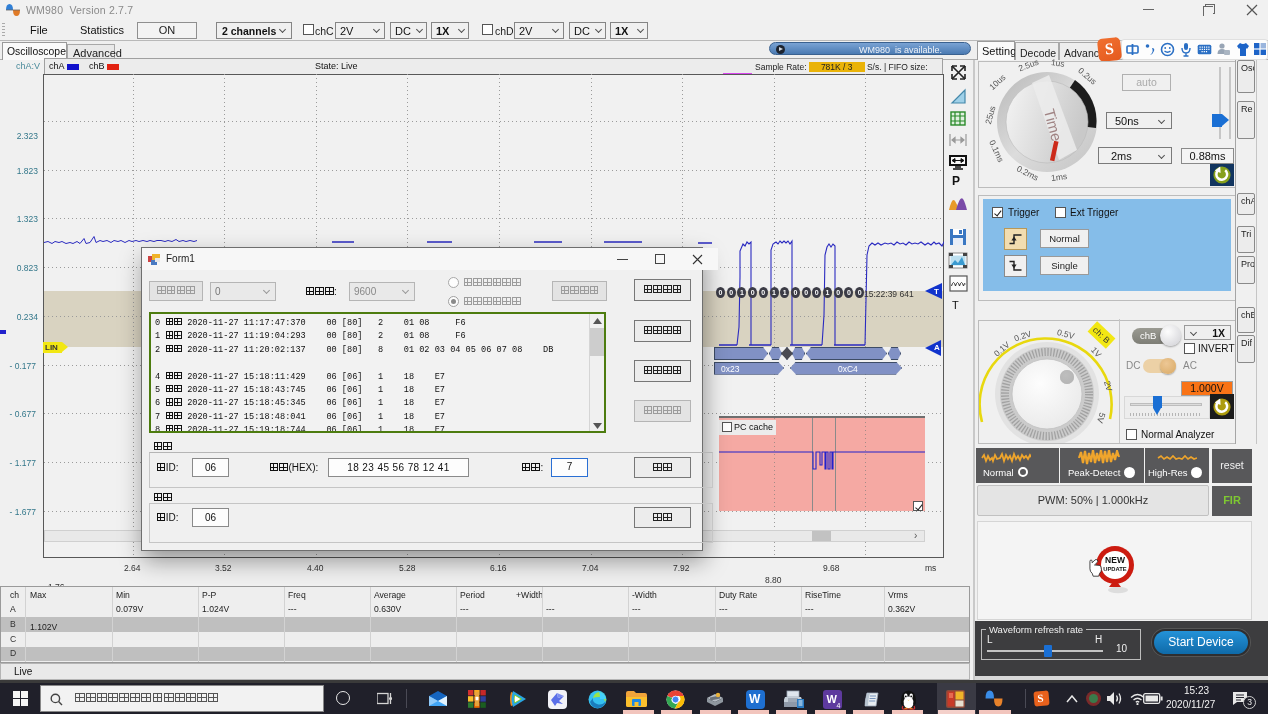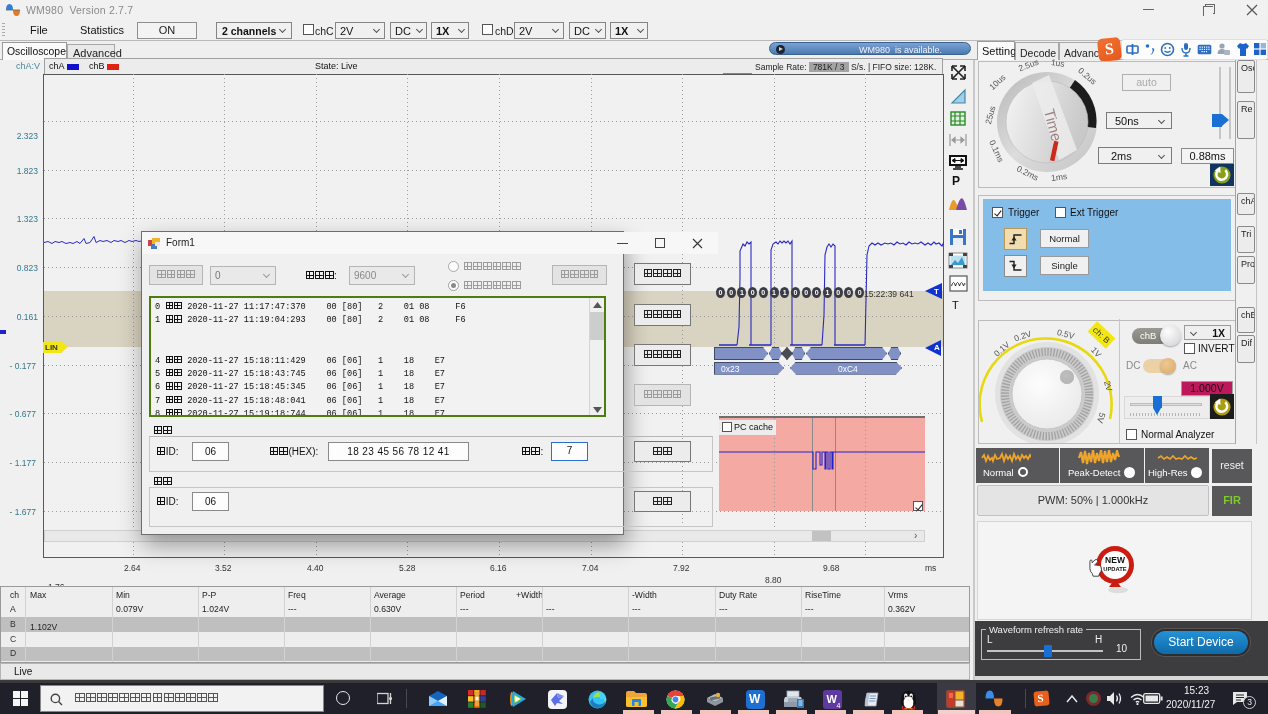--- a/index.html
+++ b/index.html
@@ -69,21 +69,21 @@
 
 <span class="abs" style="left:16px;top:61px;font-size:9px;color:#4b8b9b">chA:V</span>
 
 <div class="abs" style="left:44px;top:58px;width:899px;height:16px;background:#ececec;border:1px solid #a0a0a0;border-bottom:none">
   <span class="abs" style="left:4px;top:2px;font-size:9px;color:#111">chA</span>
   <div class="abs" style="left:22px;top:4.5px;width:12px;height:6px;background:#1111cc"></div>
   <span class="abs" style="left:44px;top:2px;font-size:9px;color:#111">chB</span>
   <div class="abs" style="left:62px;top:4.5px;width:12px;height:6px;background:#e22211"></div>
   <span class="abs" style="left:270px;top:2px;font-size:9px;color:#111">State: Live</span>
   <span class="abs" style="left:678px;top:14px;font-size:8.5px;color:#fff;background:#d946ef;padding:0 3px">8.0 bit</span>
-  <span class="abs" style="left:710px;top:2.5px;font-size:8.5px;color:#222">Sample Rate: <span style="background:#a3a3a3;padding:0 4px">781K / 3</span> S/s. | FIFO size: 128K.</span>
+  <span class="abs" style="left:710px;top:2.5px;font-size:8.5px;color:#222">Sample Rate: <span style="background:#eab308;padding:0 12px">781K / 3</span> S/s. | FIFO size: 128K.</span>
 </div>
 
 <div class="abs" style="left:43px;top:74px;width:901px;height:484px;background:#f1f1f1;border:1px solid #585858;overflow:hidden">
   <div class="abs" style="left:0;top:216px;width:899px;height:56px;background:#d9d3c1"></div>
 </div>
 <div class="hgrid" style="top:121px"></div>
 <div class="hgrid" style="top:169.7px"></div>
 <div class="hgrid" style="top:218.4px"></div>
 <div class="hgrid" style="top:267.1px"></div>
 <div class="hgrid" style="top:315.8px"></div>
@@ -97,21 +97,21 @@
 <div class="vgrid" style="left:407.4px"></div>
 <div class="vgrid" style="left:499px"></div>
 <div class="vgrid" style="left:590.6px"></div>
 <div class="vgrid" style="left:682.2px"></div>
 <div class="vgrid" style="left:773.8px"></div>
 <div class="vgrid" style="left:865.4px"></div>
 <div class="vlab" style="left:4px;top:131px">2.323</div>
 <div class="vlab" style="left:4px;top:165.7px">1.823</div>
 <div class="vlab" style="left:4px;top:214.4px">1.323</div>
 <div class="vlab" style="left:4px;top:263.1px">0.823</div>
-<div class="vlab" style="left:4px;top:311.8px">0.161</div>
+<div class="vlab" style="left:4px;top:311.8px">0.234</div>
 <div class="vlab" style="left:2px;top:360.5px">- 0.177</div>
 <div class="vlab" style="left:2px;top:409.2px">- 0.677</div>
 <div class="vlab" style="left:2px;top:457.9px">- 1.177</div>
 <div class="vlab" style="left:2px;top:506.6px">- 1.677</div>
 <div class="xlab" style="left:48px;top:582px">1.76</div>
 <div class="xlab" style="left:124px;top:563px">2.64</div>
 <div class="xlab" style="left:215px;top:563px">3.52</div>
 <div class="xlab" style="left:307px;top:563px">4.40</div>
 <div class="xlab" style="left:399px;top:563px">5.28</div>
 <div class="xlab" style="left:490px;top:563px">6.16</div>
@@ -371,21 +371,21 @@
 <div class="abs" style="left:1184px;top:325px;width:47px;height:15px;background:#efefef;border:1px solid #9a9a9a">
     <i class="ar" style="left:6px;top:3.5px"></i>
     <span class="abs" style="right:5px;top:1px;font-size:10.5px;font-weight:bold;color:#111">1X</span>
   </div>
 <div class="ck" style="left:1184px;top:343px"></div>
 <span class="abs" style="left:1198px;top:343px;font-size:10px;color:#111">INVERT</span>
 <span class="abs" style="left:1126px;top:360px;font-size:10px;color:#888">DC</span>
 <div class="abs" style="left:1143px;top:359px;width:33px;height:14px;border-radius:7px;background:#ecd1a6"></div>
 <div class="abs" style="left:1160px;top:358px;width:16px;height:16px;border-radius:50%;background:radial-gradient(circle at 40% 35%,#edc795,#d8a964);box-shadow:0 1px 1.5px rgba(0,0,0,.3)"></div>
 <span class="abs" style="left:1183px;top:360px;font-size:10px;color:#888">AC</span>
-<div class="abs" style="left:1181px;top:381px;width:52px;height:15px;background:#be185d;border:1px solid #a0a0a0;font-size:10.5px;color:#111;text-align:center;line-height:13px">1.000V</div>
+<div class="abs" style="left:1181px;top:381px;width:52px;height:15px;background:#f97316;border:1px solid #a0a0a0;font-size:10.5px;color:#111;text-align:center;line-height:13px">1.000V</div>
 <div class="abs" style="left:1124px;top:396px;width:86px;height:23px;background:#ededed;border:1px solid #d8d8d8"></div>
 <div class="abs" style="left:1130px;top:403px;width:72px;height:3px;background:#dcdcdc;border:1px solid #bdbdbd"></div>
 <div class="abs" style="left:1130px;top:413px;width:72px;height:3px;background:repeating-linear-gradient(90deg,#b5b5b5 0 1px,transparent 1px 3px)"></div>
 <div class="abs" style="left:1153px;top:396px;width:9px;height:12px;background:#1a6fd4"></div>
 <div class="abs" style="left:1153px;top:408px;width:0;height:0;border-top:7px solid #1a6fd4;border-left:4.5px solid transparent;border-right:4.5px solid transparent"></div>
 <div class="abs" style="left:1210px;top:394px;width:24px;height:25px;background:#1c1c1c">
   <svg class="abs" style="left:2px;top:2.5px" width="20" height="20" viewBox="0 0 20 20">
       <circle cx="10" cy="10" r="8.6" fill="#ad9c0e"></circle>
       <path d="M6 5.5 A5.4 5.4 0 1 0 13.2 5.2" fill="none" stroke="#fff" stroke-width="2.5"></path>
       <path d="M8.2 1.6 L8.6 8 L2.8 5.4 Z" fill="#fff"></path>
@@ -445,21 +445,21 @@
 <div class="tabR" style="top:60px;height:33px">Osc</div>
 <div class="tabR" style="top:101px;height:38px">Re</div>
 <div class="tabR" style="top:193px;height:22px">chA</div>
 <div class="tabR" style="top:226px;height:27px">Tri</div>
 <div class="tabR" style="top:256px;height:28px">Pro</div>
 <div class="tabR" style="top:307px;height:26px">chB</div>
 <div class="tabR" style="top:335px;height:28px">Dif</div>
 <div class="abs" style="left:1235px;top:60px;width:1px;height:384px;background:#a5a5a5"></div>
 <div class="abs" style="left:1256px;top:60px;width:1px;height:384px;background:#c5c5c5"></div>
 
-<div class="abs" style="left:141px;top:231px;width:483px;height:304px;background:#f0f0f0;border:1px solid #6e6e6e;box-shadow:2px 10px 22px rgba(0,0,0,.38);font-size:10px;color:#111">
+<div class="abs" style="left:141px;top:247px;width:562px;height:304px;background:#f0f0f0;border:1px solid #6e6e6e;box-shadow:2px 10px 22px rgba(0,0,0,.38);font-size:10px;color:#111">
 
   <div class="abs" style="left:0;top:0;width:576px;height:22px;background:#f7f7f7">
     <svg class="abs" style="left:6px;top:5px" width="13" height="13" viewBox="0 0 13 13">
         <rect x="0" y="3" width="6" height="6" fill="#c44"></rect>
         <rect x="4" y="1" width="8" height="7" fill="#f0b429"></rect>
         <rect x="3" y="7" width="6" height="5" fill="#4a7ac2"></rect>
         <rect x="7" y="5" width="5" height="4" fill="#e8e8e8"></rect>
       </svg>
     <span class="abs" style="left:24px;top:5px;font-size:10px;color:#222">Form1</span>
     <div class="abs" style="left:475px;top:11px;width:11px;height:1.2px;background:#444"></div>
@@ -477,20 +477,21 @@
   <span class="abs" style="left:321px;top:29px;color:#9c9c9c"><b class="cn"></b><b class="cn"></b><b class="cn"></b><b class="cn"></b><b class="cn"></b><b class="cn"></b></span>
   <div class="abs" style="left:306px;top:48px;width:11px;height:11px;border-radius:50%;border:1px solid #a0a0a0;background:#fdfdfd"></div>
   <div class="abs" style="left:309px;top:51px;width:5px;height:5px;border-radius:50%;background:#8a8a8a"></div>
   <span class="abs" style="left:321px;top:48px;color:#9c9c9c"><b class="cn"></b><b class="cn"></b><b class="cn"></b><b class="cn"></b><b class="cn"></b><b class="cn"></b></span>
   <div class="btn" style="left:410px;top:33px;width:55px;height:20px;background:#e3e3e3;border-color:#b5b5b5;color:#9c9c9c;font-size:10px;line-height:18px"><b class="cn"></b><b class="cn"></b><b class="cn"></b><b class="cn"></b></div>
   <div class="btn" style="left:492px;top:31px;width:57px;height:22px;background:#ececec;border-color:#777;font-size:10px;line-height:20px"><b class="cn"></b><b class="cn"></b><b class="cn"></b><b class="cn"></b></div>
 
   <div class="abs" style="left:7px;top:64px;width:457px;height:121px;background:#f2f2f2;border:2px solid #4d7c0f;overflow:hidden">
     <div class="lstrow" style="top:4px">0 <b class="cn"></b><b class="cn"></b> 2020-11-27 11:17:47:370    00 [80]   2    01 08     F6</div>
     <div class="lstrow" style="top:17.4px">1 <b class="cn"></b><b class="cn"></b> 2020-11-27 11:19:04:293    00 [80]   2    01 08     F6</div>
+    <div class="lstrow" style="top:30.8px">2 <b class="cn"></b><b class="cn"></b> 2020-11-27 11:20:02:137    00 [80]   8    01 02 03 04 05 06 07 08    DB</div>
     <div class="lstrow" style="top:57.6px">4 <b class="cn"></b><b class="cn"></b> 2020-11-27 15:18:11:429    06 [06]   1    18    E7</div>
     <div class="lstrow" style="top:71px">5 <b class="cn"></b><b class="cn"></b> 2020-11-27 15:18:43:745    06 [06]   1    18    E7</div>
     <div class="lstrow" style="top:84.4px">6 <b class="cn"></b><b class="cn"></b> 2020-11-27 15:18:45:345    06 [06]   1    18    E7</div>
     <div class="lstrow" style="top:97.8px">7 <b class="cn"></b><b class="cn"></b> 2020-11-27 15:18:48:041    06 [06]   1    18    E7</div>
     <div class="lstrow" style="top:111.2px">8 <b class="cn"></b><b class="cn"></b> 2020-11-27 15:19:18:744    06 [06]   1    18    E7</div>
     <div class="abs" style="right:0;top:0;width:15px;height:119px;background:#f0f0f0;border-left:1px solid #d5d5d5">
       <svg width="9" height="6" style="position:absolute;left:3px;top:4px">
           <path d="M4.5 0 L9 6 H0 Z" fill="#555"></path>
         </svg>
       <div class="abs" style="left:0;top:14px;width:15px;height:28px;background:#cdcdcd"></div>

